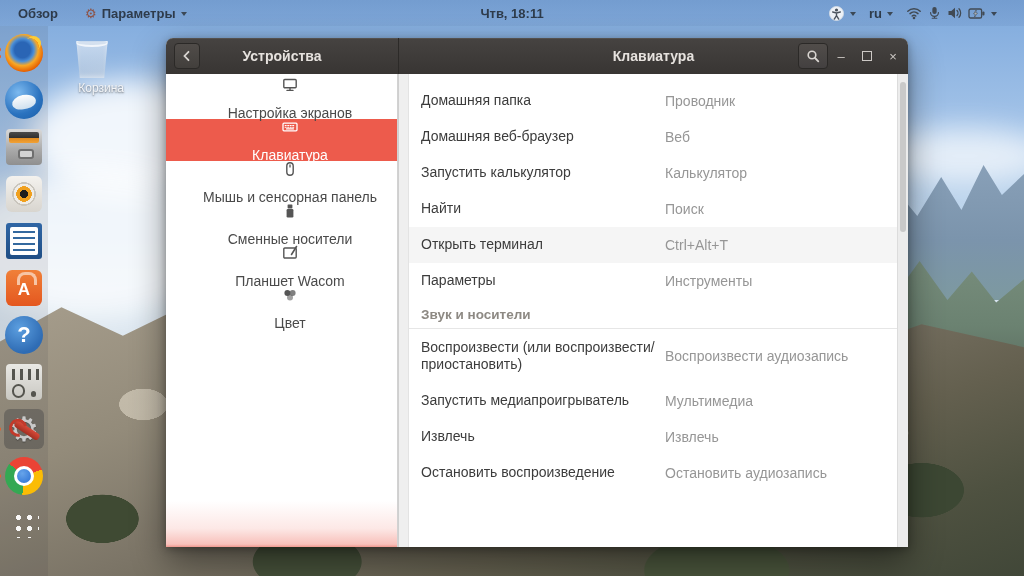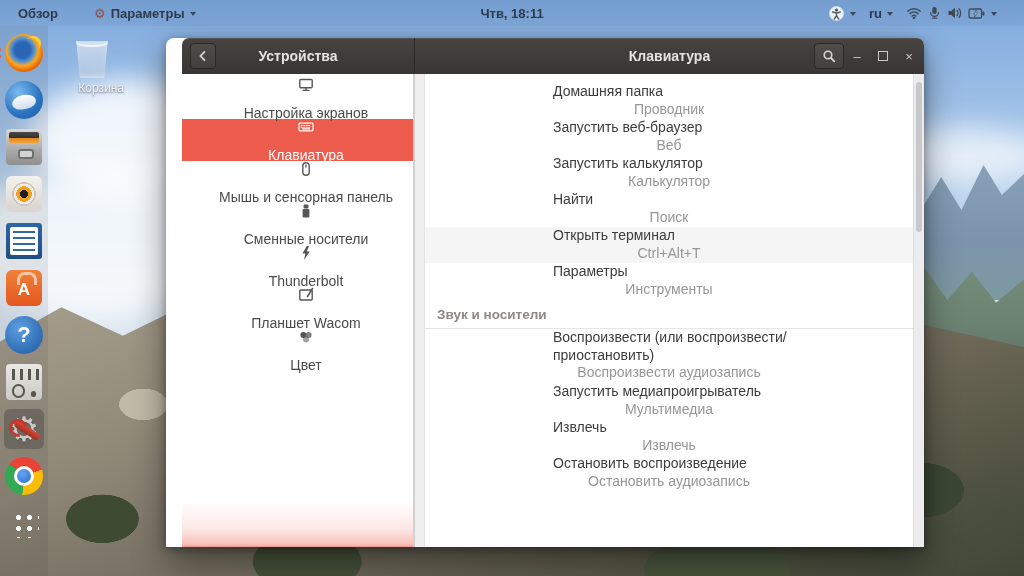--- a/index.html
+++ b/index.html
@@ -36,21 +36,21 @@
   .rocks::after{content:"";position:absolute;inset:0;
     background:
       radial-gradient(40px 26px at 14% 40%,rgba(230,222,205,.55) 0 60%,transparent 61%),
       radial-gradient(56px 30px at 48% 66%,rgba(224,215,196,.45) 0 60%,transparent 61%),
       radial-gradient(46px 26px at 86% 50%,rgba(210,203,186,.4) 0 60%,transparent 61%);
   }
   
   .topbar{position:absolute;left:0;top:0;width:1024px;height:26px;
     background:linear-gradient(180deg,rgba(104,142,193,.45),rgba(104,142,193,.25));
     color:#2e3b4b;font-size:13px;font-weight:700;display:flex;align-items:center;z-index:30;}
-  .tb-left{display:flex;align-items:center;gap:20px;padding-left:10px;}
+  .tb-left{display:flex;align-items:center;gap:11px;padding-left:10px;}
   .tb-item{display:flex;align-items:center;gap:5px;padding:0 8px;height:26px;cursor:default;}
   .gear-glyph{font-size:13px;color:#8d5347;font-weight:400;line-height:1;}
   .caret{width:0;height:0;border-left:3.5px solid transparent;border-right:3.5px solid transparent;border-top:4px solid #3b4856;margin-top:1px;}
   .tb-center{position:absolute;left:0;right:0;text-align:center;pointer-events:none;}
   .tb-right{margin-left:auto;display:flex;align-items:center;gap:7px;padding-right:24px;}
   .tb-right svg{display:block;}
   .tb-group{display:flex;align-items:center;gap:5px;padding:0 3px;}
   
   .dock{position:absolute;left:0;top:26px;width:48px;bottom:0;z-index:25;
     background:rgba(50,50,60,.10);display:flex;flex-direction:column;align-items:center;padding-top:7px;}
@@ -118,21 +118,21 @@
   .trash{position:absolute;left:60px;top:38px;width:64px;text-align:right;z-index:20;}
   .trash-cup{position:relative;width:34px;height:40px;margin:0 auto;
     background:linear-gradient(180deg,rgba(255,255,255,.55),rgba(190,200,212,.45));
     clip-path:polygon(4% 8%,96% 8%,86% 100%,14% 100%);
     border-radius:3px;box-shadow:inset 0 0 6px rgba(255,255,255,.8);}
   .trash-cup::before{content:"";position:absolute;left:0;top:0;width:100%;height:9px;border-radius:50%;
     border:2px solid rgba(245,248,252,.9);box-sizing:border-box;background:rgba(225,232,240,.5);}
   .trash-label{margin-top:3px;font-size:12px;color:#f2f4f7;text-shadow:0 1px 2px rgba(0,0,0,.55);}
   
   .window{position:absolute;left:166px;top:38px;width:742px;height:509px;z-index:40;
-    box-shadow:0 14px 34px rgba(0,0,0,.45),0 2px 8px rgba(0,0,0,.3);border-radius:8px 8px 0 0;background:#fff;padding-left:16px;}
+    box-shadow:0 14px 34px rgba(0,0,0,.45),0 2px 8px rgba(0,0,0,.3);border-radius:8px 8px 0 0;background:#fff;}
   .headerbar{position:relative;height:36px;border-radius:7px 7px 0 0;display:flex;
     background:linear-gradient(180deg,#464341,#383533);box-shadow:inset 0 1px 0 rgba(255,255,255,.08);}
   .hb-left{position:relative;width:232px;flex:0 0 auto;display:flex;align-items:center;justify-content:center;
     border-right:1px solid #2c2a28;}
   .hb-right{position:relative;flex:1;display:flex;align-items:center;justify-content:center;}
   .hb-title{color:#e6e2de;font-size:14px;font-weight:700;}
   .back-btn{position:absolute;left:8px;top:5px;width:26px;height:26px;border-radius:4px;
     background:linear-gradient(180deg,#504c49,#423f3c);border:1px solid #2b2927;box-sizing:border-box;
     display:flex;align-items:center;justify-content:center;}
   .search-btn{position:absolute;right:80px;top:5px;width:30px;height:26px;border-radius:4px;
@@ -149,21 +149,21 @@
   .side-item.selected{background:#ed5b4c;color:#fff;}
   .sidebar .glow{position:absolute;left:0;right:0;bottom:0;height:46px;pointer-events:none;
     background:linear-gradient(180deg,rgba(237,91,76,0) 0%,rgba(237,91,76,.14) 60%,rgba(237,91,76,.38) 94%,rgba(231,96,82,.65) 100%);}
   
   .content{position:relative;flex:1;background:#fff;overflow:hidden;display:flex;}
   .gutter{width:11px;flex:0 0 auto;background:#efefef;}
   .gutter.left{border-right:1px solid #e3e3e3;border-left:1px solid #cfcfcf;box-sizing:border-box;}
   .gutter.right{border-left:1px solid #dcdcdc;box-sizing:border-box;background:#ececec;position:relative;}
   .gutter .thumb{position:absolute;left:2px;right:2px;top:8px;height:150px;border-radius:4px;background:#c9c9c9;}
   .rows{flex:1;padding-top:9px;}
-  .srow{position:relative;height:36px;display:flex;align-items:center;flex-direction:column;}
+  .srow{position:relative;height:36px;display:flex;align-items:center;}
   .srow.hl{background:#f5f5f5;}
   .srow .lab{padding-left:12px;width:244px;flex:0 0 auto;color:#3c3c3c;font-size:14px;font-weight:500;line-height:1.25;}
   .srow .val{color:#969696;font-size:14px;}
   .srow.twoline{height:54px;}
   .sect{height:30px;display:flex;align-items:flex-end;padding:0 0 6px 12px;box-sizing:border-box;
     border-bottom:1px solid #e6e6e6;color:#8d8983;font-size:13.5px;font-weight:700;}
 </style>
 </head>
 <body>
 
@@ -341,28 +341,20 @@
             <svg width="16" height="16" viewBox="0 0 16 16">
               <rect x="5.6" y="1.4" width="4.8" height="4" rx="0.6" fill="#555555"></rect>
               <rect x="4.6" y="6" width="6.8" height="8.4" rx="1.2" fill="#555555"></rect>
             </svg>
           </span>
           <span>Сменные носители</span>
         </div>
         <div class="side-item">
           <span style="display: flex;">
             <svg width="16" height="16" viewBox="0 0 16 16">
-              <path d="M8.8 1 L4.4 8.6 L7.4 8.6 L6 15 L11.8 6.6 L8.8 6.6 L11 1 Z" fill="#555555"></path>
-            </svg>
-          </span>
-          <span>Thunderbolt</span>
-        </div>
-        <div class="side-item">
-          <span style="display: flex;">
-            <svg width="16" height="16" viewBox="0 0 16 16">
               <rect x="1.8" y="3" width="12.4" height="10" rx="1" fill="none" stroke="#555555" stroke-width="1.4"></rect>
               <path d="M9.5 9.5 L14.5 1.5" stroke="#555555" stroke-width="1.6" stroke-linecap="round"></path>
             </svg>
           </span>
           <span>Планшет Wacom</span>
         </div>
         <div class="side-item">
           <span style="display: flex;">
             <svg width="16" height="16" viewBox="0 0 16 16">
               <circle cx="5.4" cy="6" r="3" fill="#555555"></circle>
@@ -375,21 +367,21 @@
         <div class="glow"></div>
       </div>
     <div class="content">
       <div class="gutter left"></div>
       <div class="rows" id="rows">
           <div class="srow">
             <div class="lab">Домашняя папка</div>
             <div class="val">Проводник</div>
           </div>
           <div class="srow">
-            <div class="lab">Запустить веб-браузер</div>
+            <div class="lab">Домашняя веб-браузер</div>
             <div class="val">Веб</div>
           </div>
           <div class="srow">
             <div class="lab">Запустить калькулятор</div>
             <div class="val">Калькулятор</div>
           </div>
           <div class="srow">
             <div class="lab">Найти</div>
             <div class="val">Поиск</div>
           </div>

